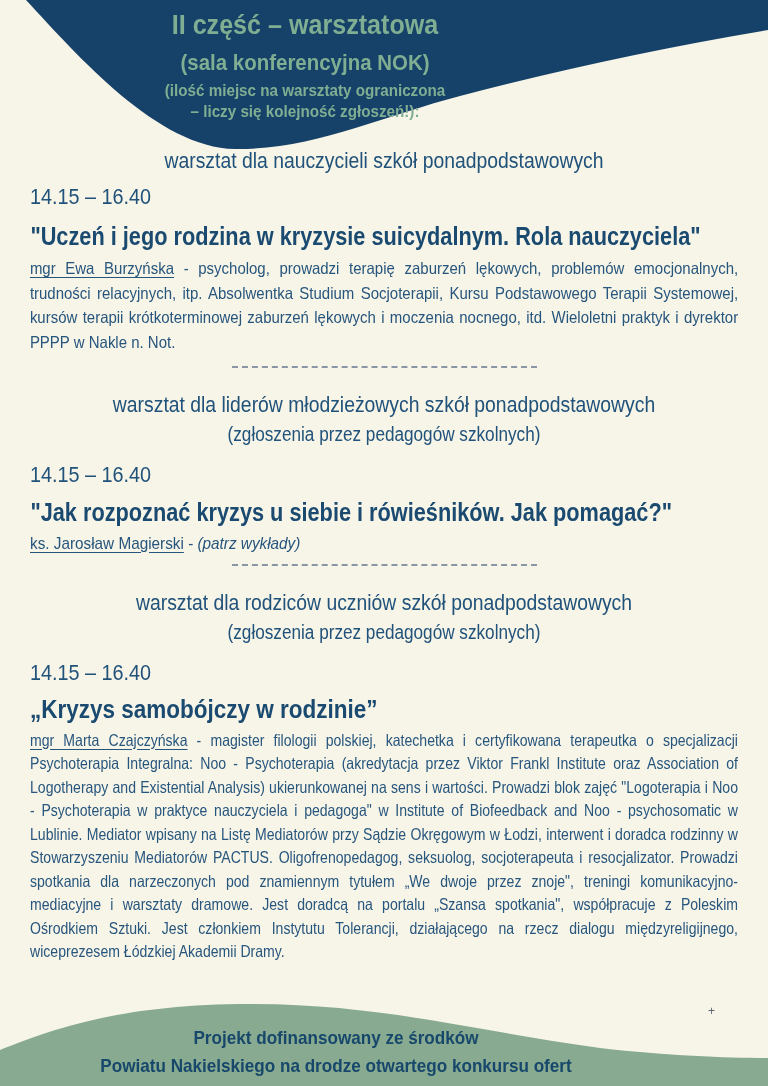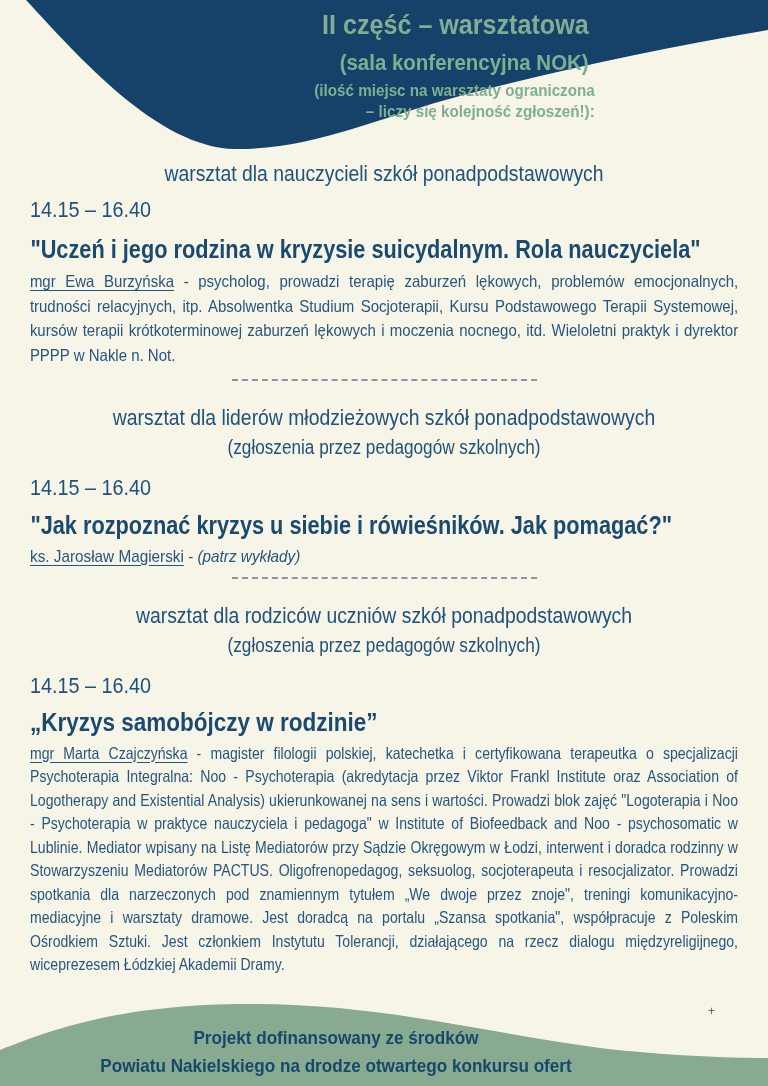--- a/index.html
+++ b/index.html
@@ -11,29 +11,29 @@
     background: var(--cream, #f7f4e8);
     overflow: hidden;
     font-family: "Liberation Sans", sans-serif;
     color: var(--ink, #27567d);
   }
   
   .wave-header { position: absolute; top: 0; left: 0; width: 768px; height: 160px; z-index: 0; }
   .wave-header path { fill: var(--navy, #164269); }
   .header-text {
     position: absolute; top: 8px; left: 0; width: 610px;
-    text-align: right; z-index: 2;
+    text-align: center; z-index: 2;
     color: var(--green, #7fae93); font-weight: bold;
   }
   .header-title { font-size: 27px; line-height: 34px; transform: scaleX(.93); transform-origin: 50% 0; }
   .header-sub   { font-size: 22px; line-height: 28px; margin-top: 7px; transform: scaleX(.93); transform-origin: 50% 0; }
   .header-note  { font-size: 16px; line-height: 21px; margin-top: 3px; transform: scaleX(.95); transform-origin: 50% 0; }
   .header-note2 { font-size: 16px; line-height: 21px; transform: scaleX(.95); transform-origin: 50% 0; }
   
-  .content { position: relative; z-index: 1; padding: 146px 30px 0 30px; margin-top: 13px; }
+  .content { position: relative; z-index: 1; padding: 146px 30px 0 30px; }
   .heading { font-size: 22px; line-height: 30px; text-align: center; color: var(--ink-head, #20527a);
              transform: scaleX(.88); transform-origin: 50% 0; }
   .subheading { font-size: 19.5px; line-height: 28px; text-align: center; color: var(--ink-head, #20527a);
              transform: scaleX(.88); transform-origin: 50% 0; }
   .time { font-size: 22px; line-height: 30px; margin-top: 6px; color: var(--ink-head, #20527a);
           transform: scaleX(.9); transform-origin: 0 0; }
   .title { font-weight: bold; font-size: 25px; line-height: 36px; text-align: justify;
            color: var(--ink-strong, #1a4a70); }
   .para  { font-size: 16.5px; line-height: 24.5px; text-align: justify; }
   .para3 { line-height: 23.5px; }

